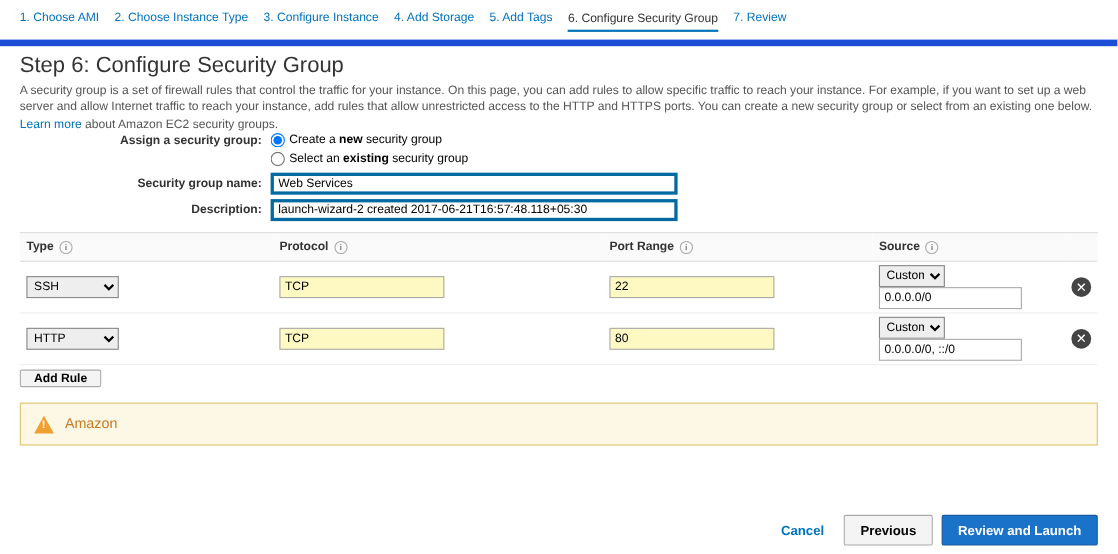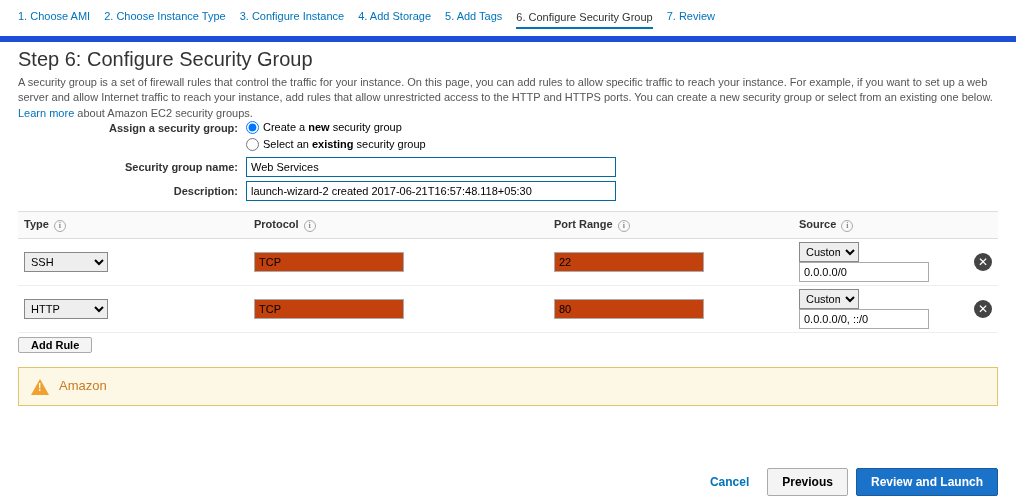--- a/index.html
+++ b/index.html
@@ -8,30 +8,30 @@
 .wizard-tab { color: #0073bb; cursor: pointer; padding: 2px 0; }
 .wizard-tab.active { color: #333; border-bottom: 2px solid #0073bb; padding-bottom: 4px; position: relative; top: 1px; }
 .content { padding: 6px 18px 0 18px; }
 h1.page-title { font-size: 20px; font-weight: 400; color: #333; margin-bottom: 4px; }
 .description { font-size: 11px; color: #555; line-height: 1.4; }
 .description a { color: #0073bb; text-decoration: none; }
 .form-row { display: flex; align-items: center; font-size: 11px; margin-bottom: 4px; }
 .form-row .label { width: 228px; text-align: right; padding-right: 8px; font-weight: 700; color: #333; }
 .form-row .control { flex: 1; display: flex; gap: 4px; }
 .form-row .control label { font-weight: 400; }
-.form-row input[type="text"] { border: 1px solid #0369a1; padding: 2px 4px; font-size: 11px; width: 370px; height: 20px; }
+.form-row input[type="text"] { border: 3px solid #0369a1; padding: 2px 4px; font-size: 11px; width: 370px; height: 20px; }
 .bold-word { font-weight: 700; }
 table.rules { width: 100%; border-collapse: collapse; margin-top: 10px; font-size: 11px; }
 table.rules th { text-align: left; font-weight: 700; padding: 6px 6px; background: #fafafa; border-top: 1px solid #ddd; border-bottom: 1px solid #ddd; color: #333; }
 table.rules td { padding: 3px 6px; border-bottom: 1px solid #eee; vertical-align: middle; }
 .info-icon { display: inline-flex; width: 12px; height: 12px; border: 1px solid #aaa; border-radius: 50%; align-items: center; justify-content: center; font-size: 8px; color: #888; font-style: normal; font-family: Georgia, serif; margin-left: 2px; }
 .select-box { border: 1px solid #888; background: #eee; height: 20px; font-size: 11px; padding: 0 2px; }
 .select-box.type { width: 84px; }
 .select-box.source { width: 60px; }
-.readonly-box { border: 1px solid #aaa; background: #c2410c; height: 20px; width: 150px; padding: 0 4px; font-size: 11px; display: inline-flex; align-items: center; }
+.readonly-box { border: 1px solid #aaa; background: #fef9c3; height: 20px; width: 150px; padding: 0 4px; font-size: 11px; display: inline-flex; align-items: center; }
 .source-input { border: 1px solid #aaa; height: 20px; width: 130px; padding: 0 4px; font-size: 11px; }
 .remove-x { width: 18px; height: 18px; background: #444; border-radius: 50%; color: #fff; display: inline-flex; align-items: center; justify-content: center; font-size: 12px; cursor: pointer; }
 .add-rule-btn { margin-top: 4px; border: 1px solid #aaa; background: #f4f4f4; padding: 1px 12px; font-size: 11px; cursor: pointer; border-radius: 2px; font-weight: 700; }
 .warning-box { margin-top: 14px; border: 1px solid #e0c46c; background: #fdf7e6; padding: 10px 12px; display: flex; gap: 10px; }
 .warning-icon { width: 0; height: 0; border-left: 9px solid transparent; border-right: 9px solid transparent; border-bottom: 16px solid #f0a030; position: relative; flex-shrink: 0; margin-top: 1px; }
 .warning-icon::after { content: "!"; position: absolute; top: 3px; left: -2px; font-size: 10px; font-weight: 700; color: #fff; }
 .warning-title { color: #c97b1f; font-size: 13px; font-weight: 400; margin-bottom: 2px; }
 .warning-text { font-size: 11px; color: #555; }
 .footer { position: absolute; bottom: 8px; right: 18px; display: flex; align-items: center; gap: 8px; }
 .btn-cancel { color: #0073bb; font-size: 12px; cursor: pointer; background: none; border: none; padding: 6px 10px; font-weight: 700; }

